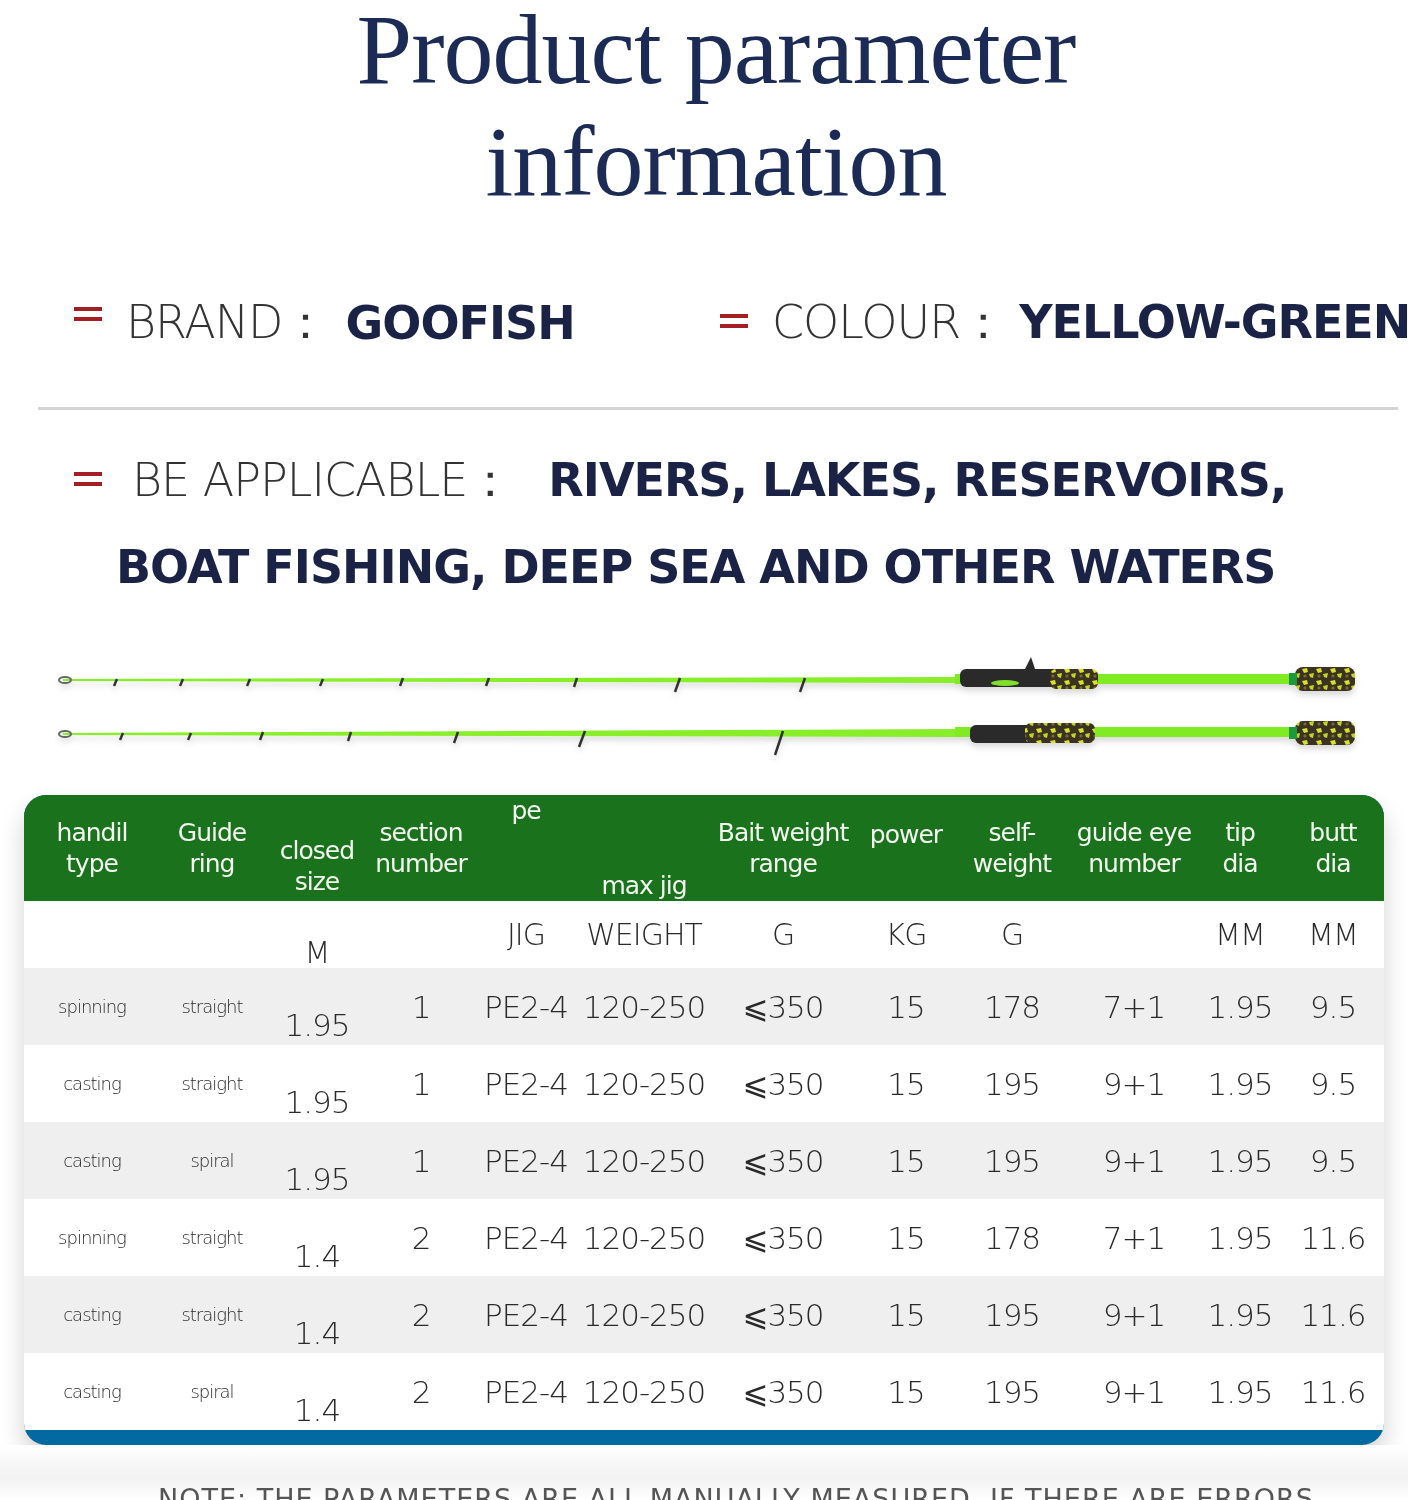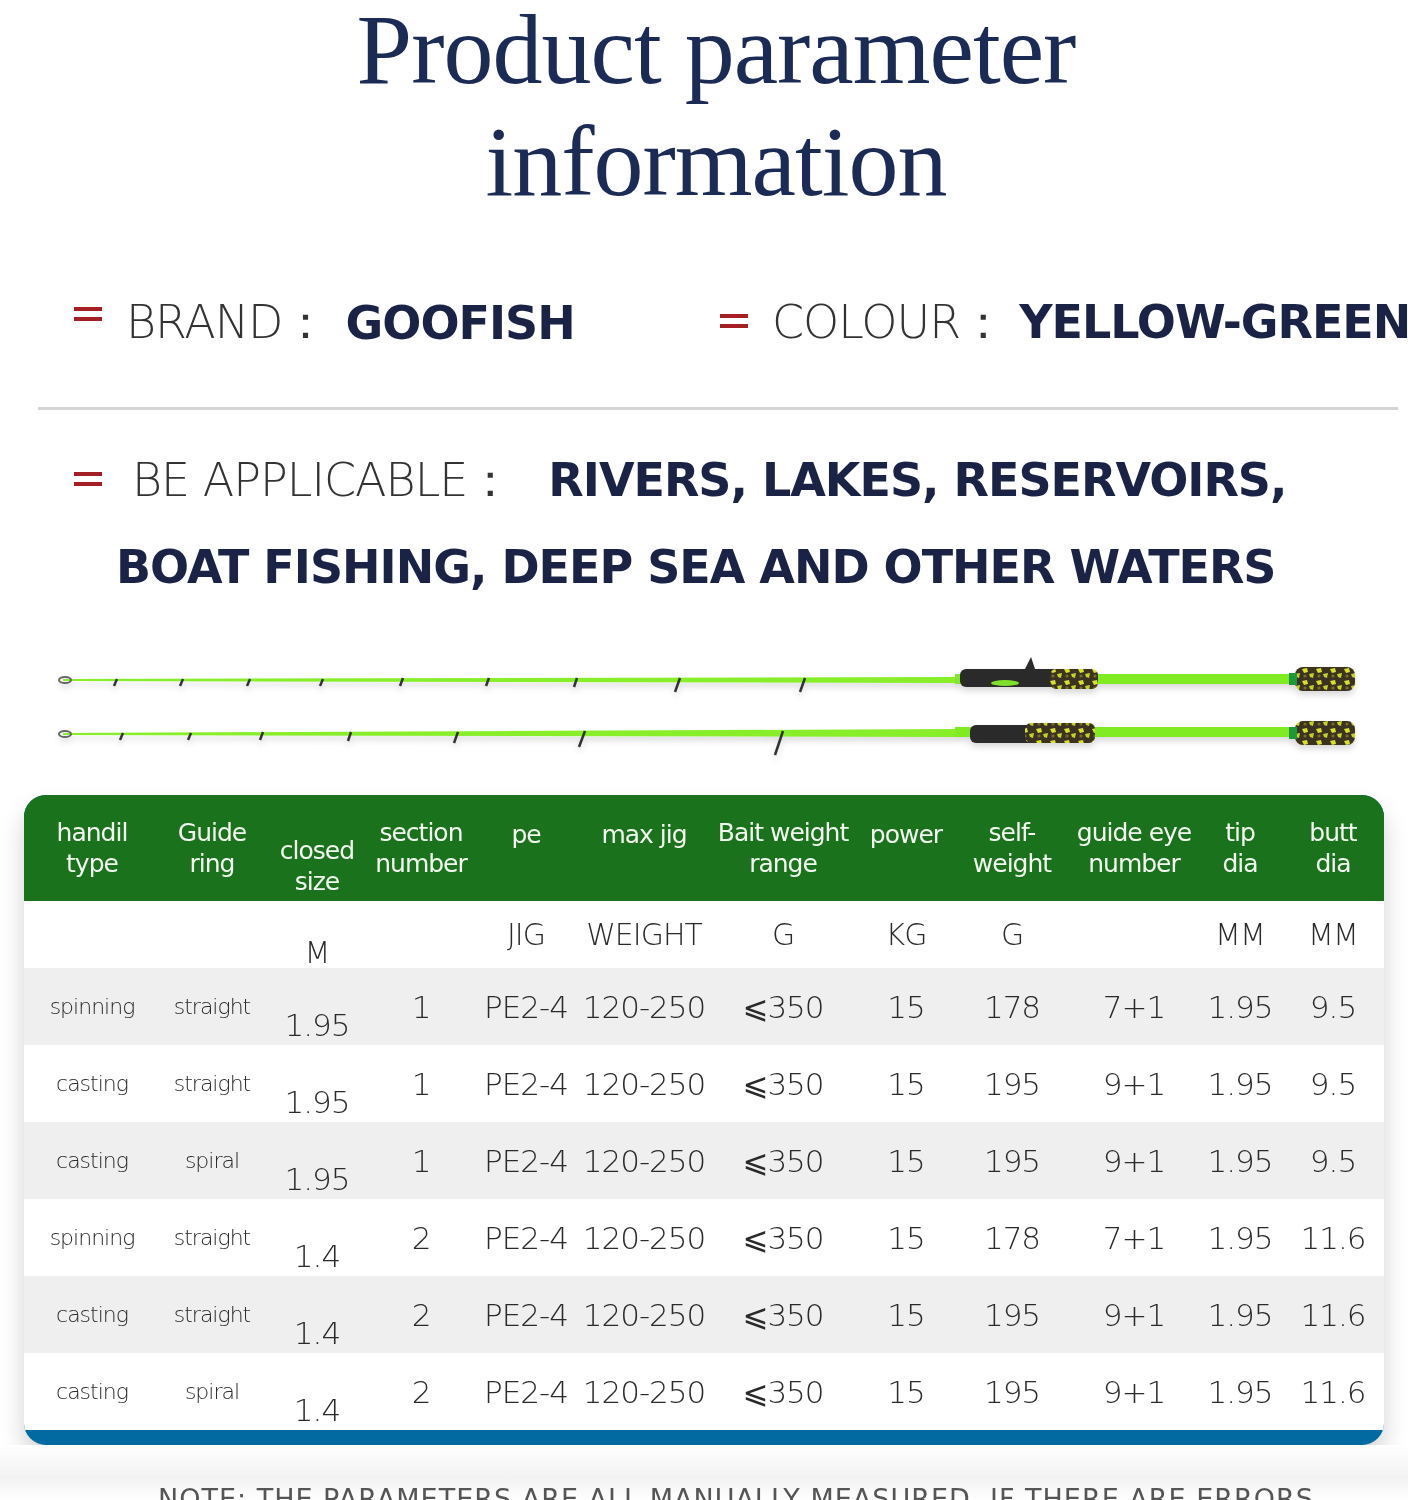--- a/index.html
+++ b/index.html
@@ -34,21 +34,21 @@
     box-shadow: 0 14px 24px rgba(0,0,0,0.18);
     overflow: hidden;
   }
   .thead { height: 106px; background: #1a721c; display: flex; color: #f3f8f0; }
   .th { display: flex; align-items: center; justify-content: center; text-align: center; font-family: "DejaVu Sans", sans-serif; font-size: 25px; line-height: 31px; letter-spacing: -1px; }
   .row { display: flex; height: 77px; align-items: center; color: #2a2a2a; }
   .row.units { height: 67px; background: #ffffff; }
   .row.odd { background: #efefef; }
   .row.even { background: #ffffff; }
   .td { display: flex; align-items: center; justify-content: center; font-family: "DejaVu Sans", sans-serif; font-size: 31px; letter-spacing: -1px; font-weight: 300; }
-  .td.small { font-size: 22px; }
+  .td.small { font-size: 18px; }
   .units .td { font-size: 30px; }
 
   .c0 { width: 136px; } .c1 { width: 104px; } .c2 { width: 106px; margin-top: 36px; } .c3 { width: 102px; }
   .c4 { width: 108px; } .c5 { width: 128px; } .c6 { width: 150px; } .c7 { width: 96px; }
   .c8 { width: 116px; } .c9 { width: 128px; } .c10 { width: 84px; } .c11 { width: 102px; }
 
   .note-fade { position: absolute; left: 0; top: 1445px; width: 1408px; height: 55px; background: linear-gradient(#ffffff, #f2f2f2 60%, #ffffff); }
   .note { position: absolute; left: 158px; top: 1483px; font-family: "DejaVu Sans", sans-serif; font-size: 27px; color: #555555; letter-spacing: 1px; white-space: nowrap; }
 </style>
 </head>
@@ -153,24 +153,24 @@
           <div>closed</div>
           <div>size</div>
         </div>
       </div>
     <div class="th c3">
         <div>
           <div>section</div>
           <div>number</div>
         </div>
       </div>
-    <div class="th c4" style="align-items:flex-start;padding-top:24px;">
+    <div class="th c4" style="align-items:flex-start;">
         <div>pe</div>
       </div>
-    <div class="th c5" style="align-items:flex-start;padding-top:24px;">
+    <div class="th c5" style="align-items:flex-end;padding-top:24px;">
         <div>max jig</div>
       </div>
     <div class="th c6">
         <div>
           <div>Bait weight</div>
           <div>range</div>
         </div>
       </div>
     <div class="th c7" style="align-items:flex-start;padding-top:24px;">
         <div>power</div>

